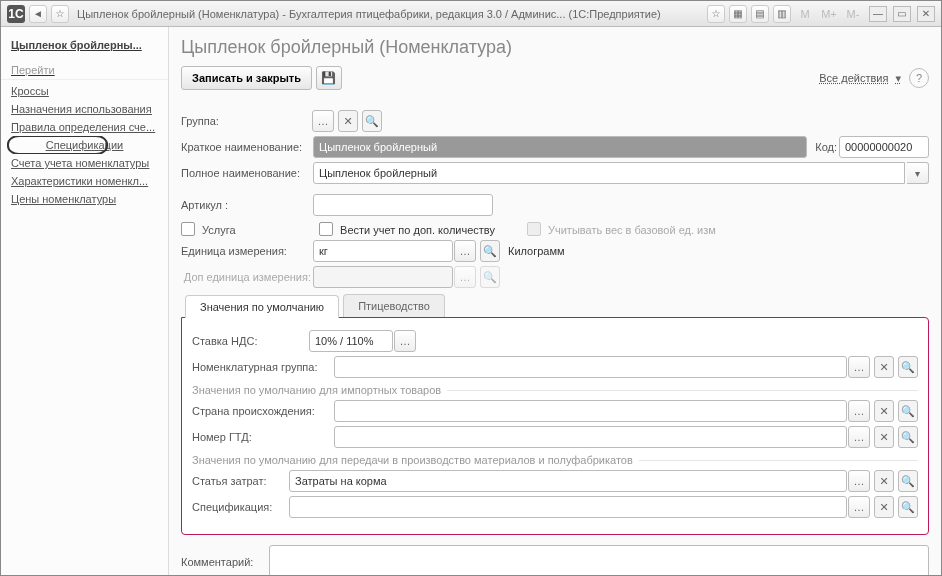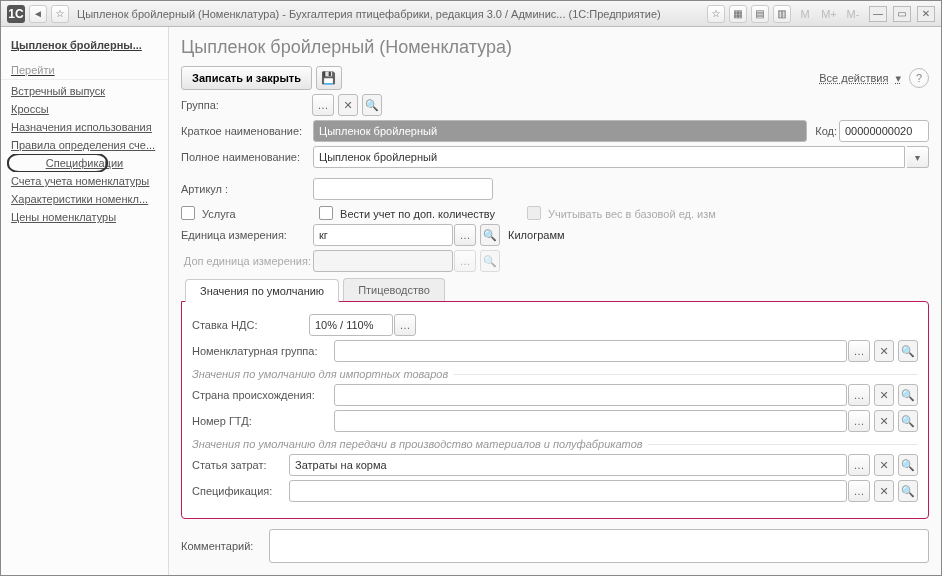--- a/index.html
+++ b/index.html
@@ -11,21 +11,21 @@
   .win-btn { width:18px; height:16px; border:1px solid #bbb; background:#eee; display:inline-flex; align-items:center; justify-content:center; font-size:10px; color:#666; cursor:pointer; margin-left:2px; }
   .content { flex:1; display:flex; background:#fafafa; overflow:hidden; }
   .sidebar { width:168px; border-right:1px solid #ddd; padding:8px 0 0 0; background:#fcfcfc;text-decoration:underline; }
   .sidebar .head { font-weight:bold; padding:4px 10px 6px; color:#444; white-space:nowrap; overflow:hidden; text-overflow:ellipsis; }
   .sidebar .section { padding:3px 10px; color:#999; border-bottom:1px solid #eee; margin:4px 0 2px; }
   .sidebar .item { display:block; padding:3px 10px; color:#555; text-decoration:underline; cursor:pointer; white-space:nowrap; overflow:hidden; text-overflow:ellipsis; }
   .sidebar .item.highlight { position:relative;text-align:center; }
   .sidebar .item.highlight::after { content:""; position:absolute; left:6px; right:60px; top:-1px; bottom:-1px; border:2px solid #333; border-radius:12px/9px; pointer-events:none; }
   .main { flex:1; padding:10px 12px; overflow:auto; }
   h1.page-title { margin:0 0 8px 0; font-weight:normal; color:#888; font-size:18px; }
-  .toolbar { display:flex; align-items:center; margin-bottom:4px; }
+  .toolbar { display:flex; align-items:center; margin-bottom:20px; }
   .btn { height:24px; border:1px solid #bbb; border-radius:3px; background:linear-gradient(#fdfdfd,#e7e7e7); padding:0 10px; font-size:11px; cursor:pointer; display:inline-flex; align-items:center; }
   .btn.primary { font-weight:bold; }
   .iconbtn { width:26px; height:24px; border:1px solid #bbb; border-radius:3px; background:linear-gradient(#fdfdfd,#e7e7e7); margin-left:4px; display:inline-flex; align-items:center; justify-content:center; cursor:pointer; font-size:12px; color:#666; }
   .spacer { flex:1; }
   .actions-link { color:#555; text-decoration:underline dotted; cursor:pointer; display:inline-flex; align-items:center; gap:3px; }
   .help { width:20px; height:20px; border:1px solid #bbb; border-radius:10px; margin-left:8px; display:inline-flex; align-items:center; justify-content:center; color:#888; cursor:pointer; }
   .form-row { display:flex; align-items:center; margin:4px 0; gap:2px; }
   .lbl { width:130px; color:#555; }
   .lbl.short { width:auto; }
   .inp { height:22px; border:1px solid #bbb; border-radius:3px; background:#fff; padding:0 5px; font-size:11px; color:#333; }
@@ -35,21 +35,21 @@
   .tiny { width:20px; height:22px; border:1px solid #bbb; background:#f4f4f4; display:inline-flex; align-items:center;justify-content:center; font-size:11px; cursor:pointer; color:#666; border-radius:3px; margin-left:2px; }
   .cb { width:14px; height:14px; border:1px solid #999; border-radius:2px; background:#fff; display:inline-block; margin-right:4px; position:relative; top:2px; }
   .cb.disabled { background:#eee; border-color:#ccc; }
   .tabs { margin-top:6px; }
   .tabbar { display:flex; gap:4px; padding-left:4px; }
   .tab { border:1px solid #ccc; border-bottom:none; border-radius:4px 4px 0 0; padding:5px 14px; background:#eee; color:#666; cursor:pointer; }
   .tab.active { background:#fff; color:#333; position:relative; top:1px; }
   .tabbody { border:1px solid #be185d; border-radius:0 4px 4px 4px; padding:8px 10px 12px; background:#fff; }
   .subtitle { color:#999; margin:6px 0 4px 0; position:relative; }
   .subtitle::after { content:""; position:absolute; left:0; right:0; top:50%; border-top:1px solid #e6e6e6; z-index:0; }
-  .subtitle span { background:#fff; position:relative; z-index:1; padding-right:6px;font-style:italic; }
+  .subtitle span { background:#fff; position:relative; z-index:1; padding-right:6px; }
   .kod-lbl { margin-left:6px; color:#555; }
   .faded { color:#aaa;text-align:right; }
   .dropdown-arrow::after { content:"▾"; margin-left:4px; color:#666; }
   .drop { width:22px; height:22px; border:1px solid #bbb; border-left:none; border-radius:0 3px 3px 0; background:linear-gradient(#fff,#eee); display:inline-flex; align-items:center; justify-content:center; font-size:10px; color:#666; cursor:pointer; }
   .logo1c { width:18px; height:18px; border-radius:3px; background:#555; color:#fff; font-size:12px; display:inline-flex; align-items:center; justify-content:center; font-weight:bold; }
   .mbtn { width:20px; color:#bbb; text-align:center; font-size:11px; }
 </style>
 </head>
 <body>
 
@@ -70,21 +70,20 @@
     <span class="win-btn">—</span>
     <span class="win-btn">▭</span>
     <span class="win-btn">✕</span>
   </div>
 
   <div class="content">
 
     <div class="sidebar">
       <div class="head">Цыпленок бройлерны...</div>
       <div class="section">Перейти</div>
-      <a class="item">Встречный выпуск</a>
       <a class="item">Кроссы</a>
       <a class="item">Назначения использования</a>
       <a class="item">Правила определения сче...</a>
       <a class="item highlight">Спецификации</a>
       <a class="item">Счета учета номенклатуры</a>
       <a class="item">Характеристики номенкл...</a>
       <a class="item">Цены номенклатуры</a>
     </div>
 
     <div class="main">

